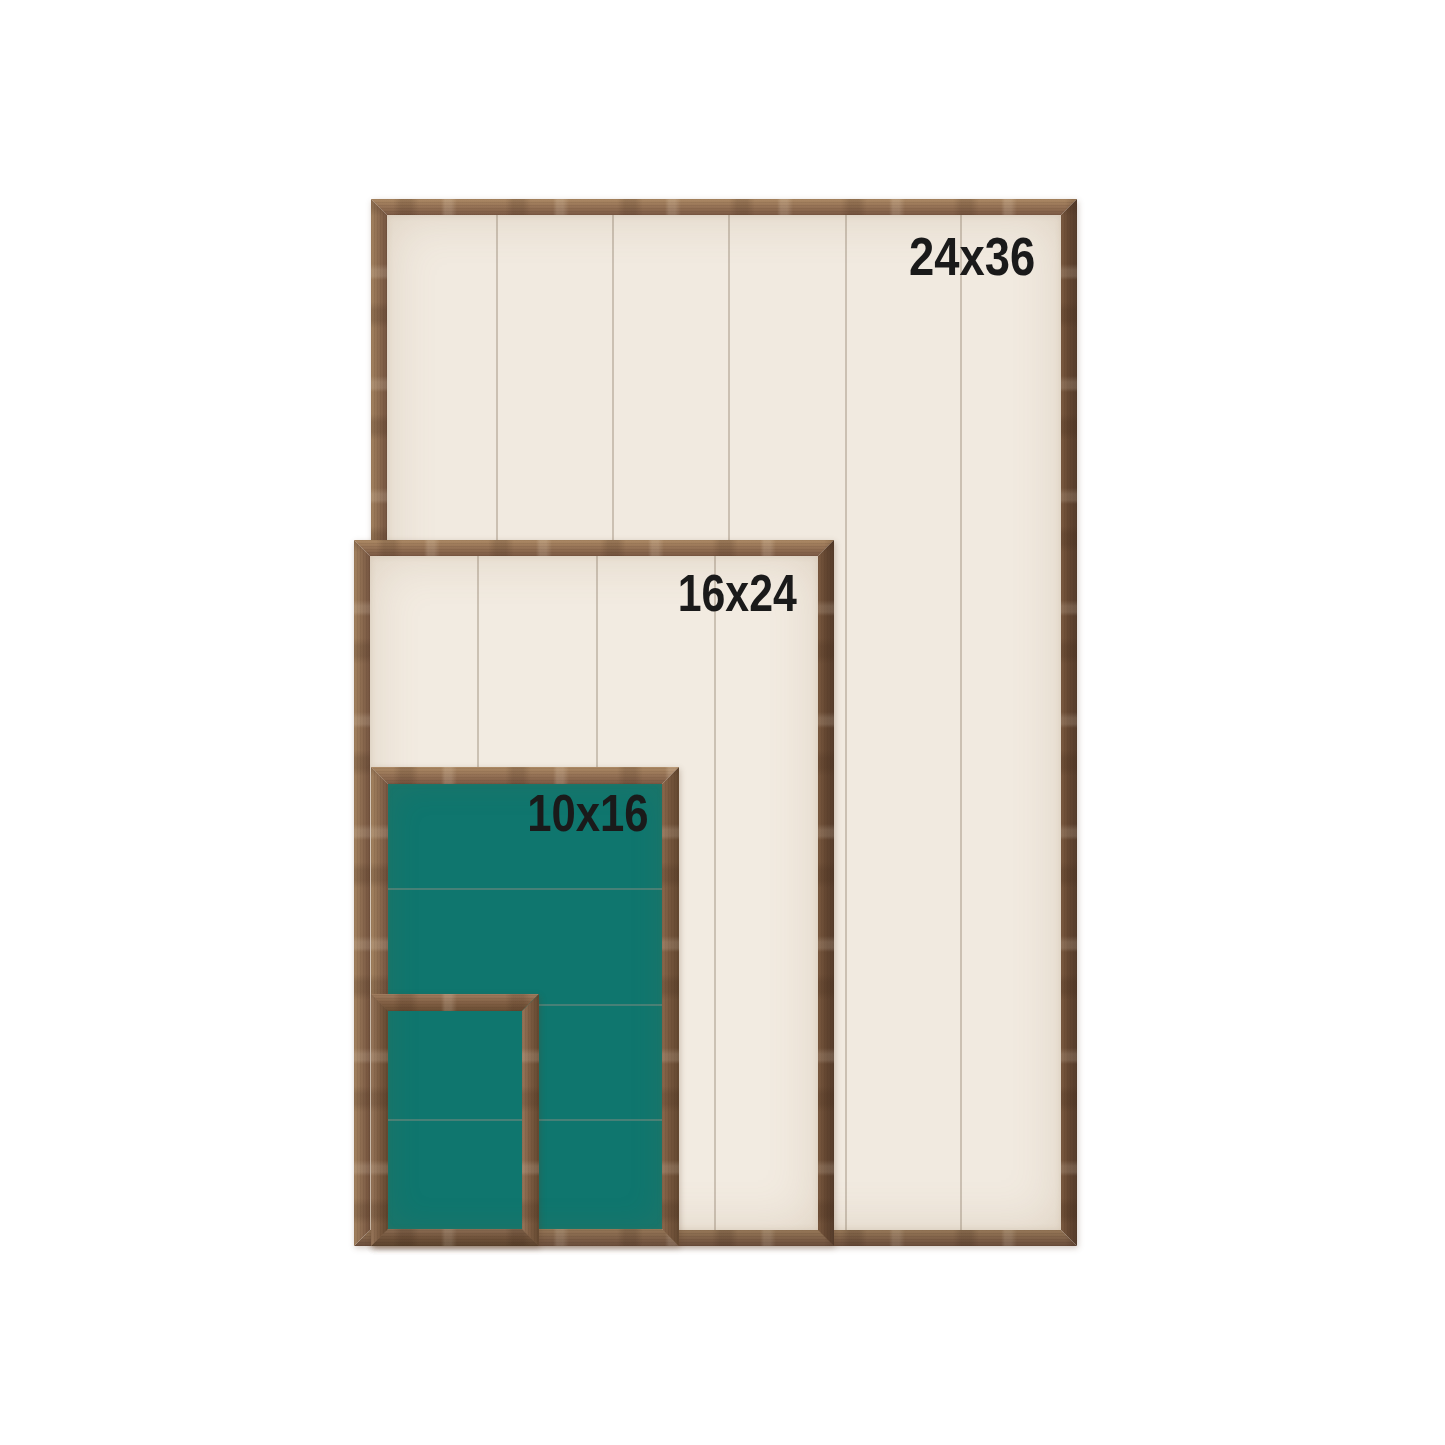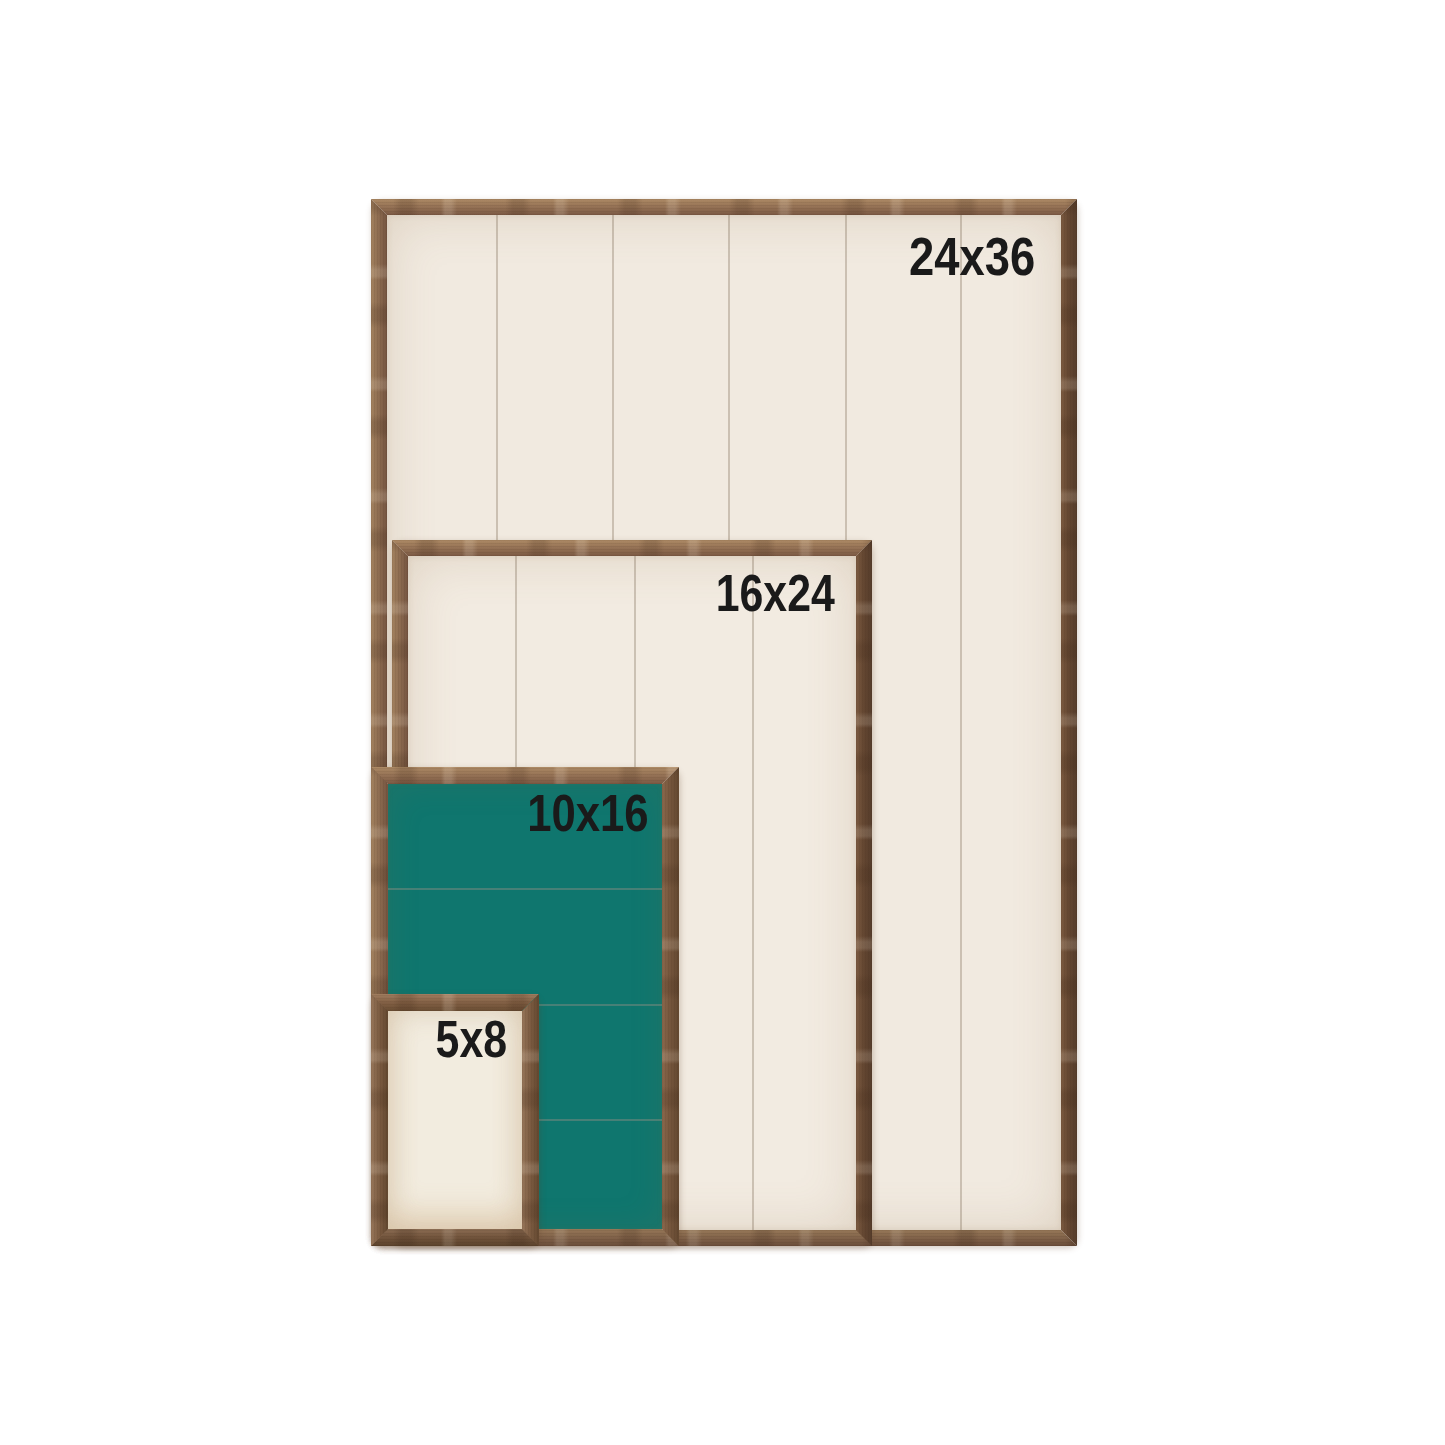--- a/index.html
+++ b/index.html
@@ -10,24 +10,23 @@
     overflow:hidden;
     font-family:"Liberation Sans", sans-serif;
   }
 
   
   .frame{
     position:absolute;
     --bw:16px;
     --wl:#a3825f; --wm:#8c6b50; --wd:#745440;
     box-shadow:1px 2px 6px rgba(96,66,40,.28);
-    border-radius:10px;
   }
   .f24{left:371px;top:199px;width:706px;height:1047px;}
-  .f16{left:392px;top:540px;width:480px;height:706px;}
+  .f16{left:354px;top:540px;width:480px;height:706px;}
   .f10{left:371px;top:767px;width:308px;height:479px;--bw:17px;}
   .f5 {left:371px;top:994px;width:168px;height:252px;--bw:17px;
        --wl:#97765a;--wm:#7b5b41;--wd:#634830;}
 
   
   .edge{position:absolute;}
   .edge.h{
     left:0;right:0;height:var(--bw);
     background:
       repeating-linear-gradient(90deg,
@@ -132,22 +131,19 @@
       <i class="seam hz" style="top:335px"></i>
       <div class="size-label">10x16</div>
     </div>
     <div class="edge h top"></div>
     <div class="edge h bottom"></div>
     <div class="edge v left"></div>
     <div class="edge v right"></div>
   </div>
 
   <div class="frame f5">
-    <div class="panel">
-      <div class="size-label">5x8</div>
-    </div>
     <div class="edge h top"></div>
     <div class="edge h bottom"></div>
     <div class="edge v left"></div>
     <div class="edge v right"></div>
   </div>
 
 </div>
 
 </body></html>

